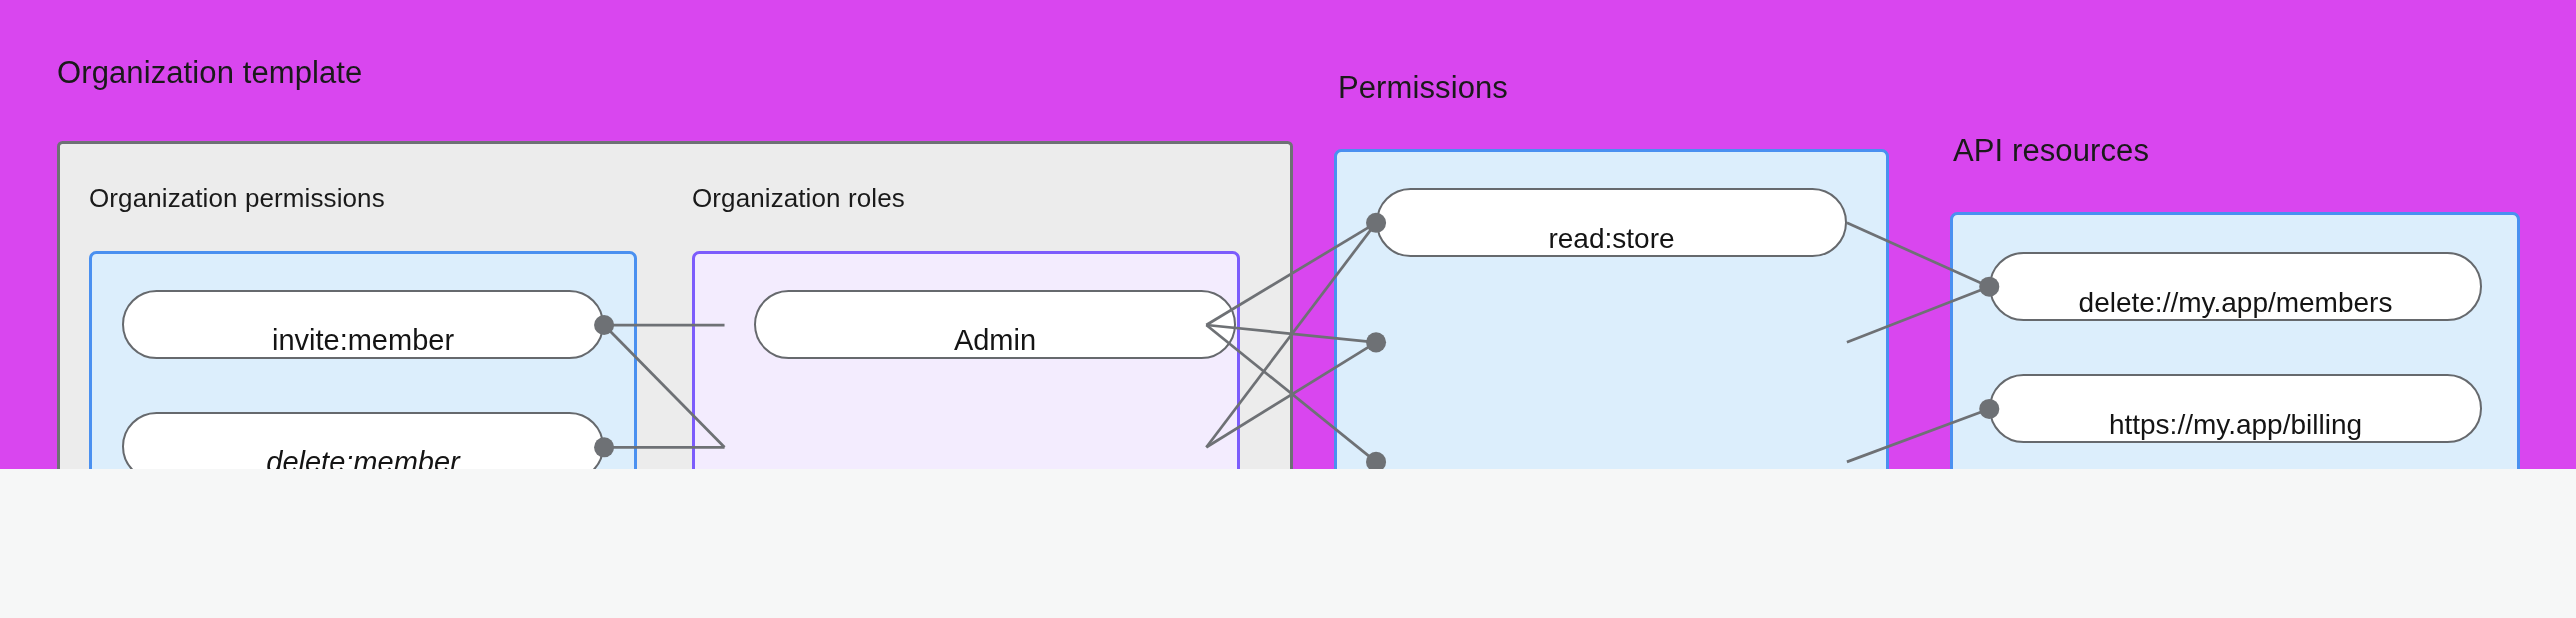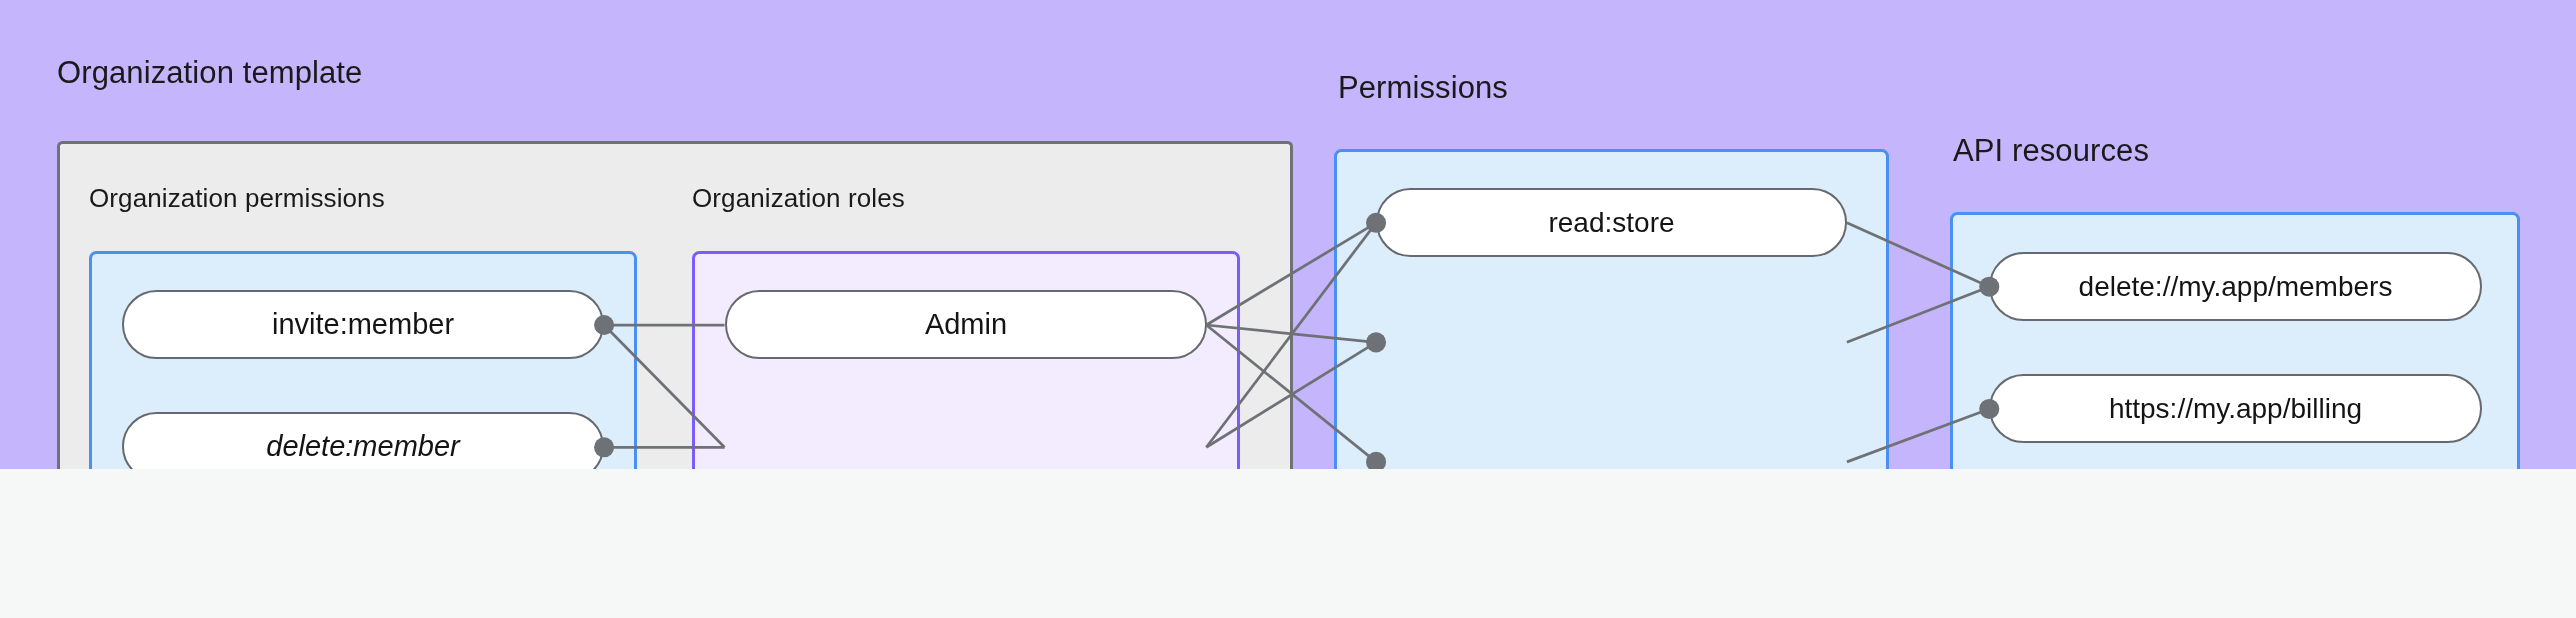--- a/index.html
+++ b/index.html
@@ -4,21 +4,21 @@
 <style>
   html, body {
     margin: 0;
     padding: 0;
     background: #f6f7f7;
   }
   #canvas {
     position: relative;
     width: 2576px;
     height: 469px;
-    background: #c4b5fd;
+    background: #d946ef;
     font-family: "Liberation Sans", sans-serif;
     overflow: hidden;
   }
 
   
   .caption {
     position: absolute;
     color: #1a1a1a;
     font-size: 31px;
     line-height: 1;
@@ -49,21 +49,21 @@
   }
 
   
   .pill {
     position: absolute;
     box-sizing: border-box;
     background: #ffffff;
     border: 2.7px solid #66696d;
     border-radius: 912px;
     display: flex;
-    align-items: center;
+    align-items: flex-end;
     justify-content: center;
     color: #141414;
     font-size: 29px;
     white-space: nowrap;
   }
   .pill.small { font-size: 28px; }
 
   
   #edges {
     position: absolute;
@@ -98,21 +98,21 @@
   <div class="pill" style="left:122px; top:290px; width:482px; height:69px;">
     <span>invite:member</span>
   </div>
 
   <div class="pill" style="left:122px; top:412px; width:482px; height:69px;font-style:italic;">
     <span>delete:member</span>
   </div>
 
   <div class="box box-purple" style="left:692px; top:251px; width:548px; height:279px;"></div>
 
-  <div class="pill" style="left:725px; top:290px; width:482px; height:69px;">
+  <div class="pill" style="left:754px; top:290px; width:482px; height:69px;">
     <span>Admin</span>
   </div>
 
 
   <div class="box box-blue" style="left:1334px; top:149px; width:555px; height:399px;"></div>
 
   <div class="pill small" style="left:1376px; top:188px; width:471px; height:69px;">
     <span>read:store</span>
   </div>
 

